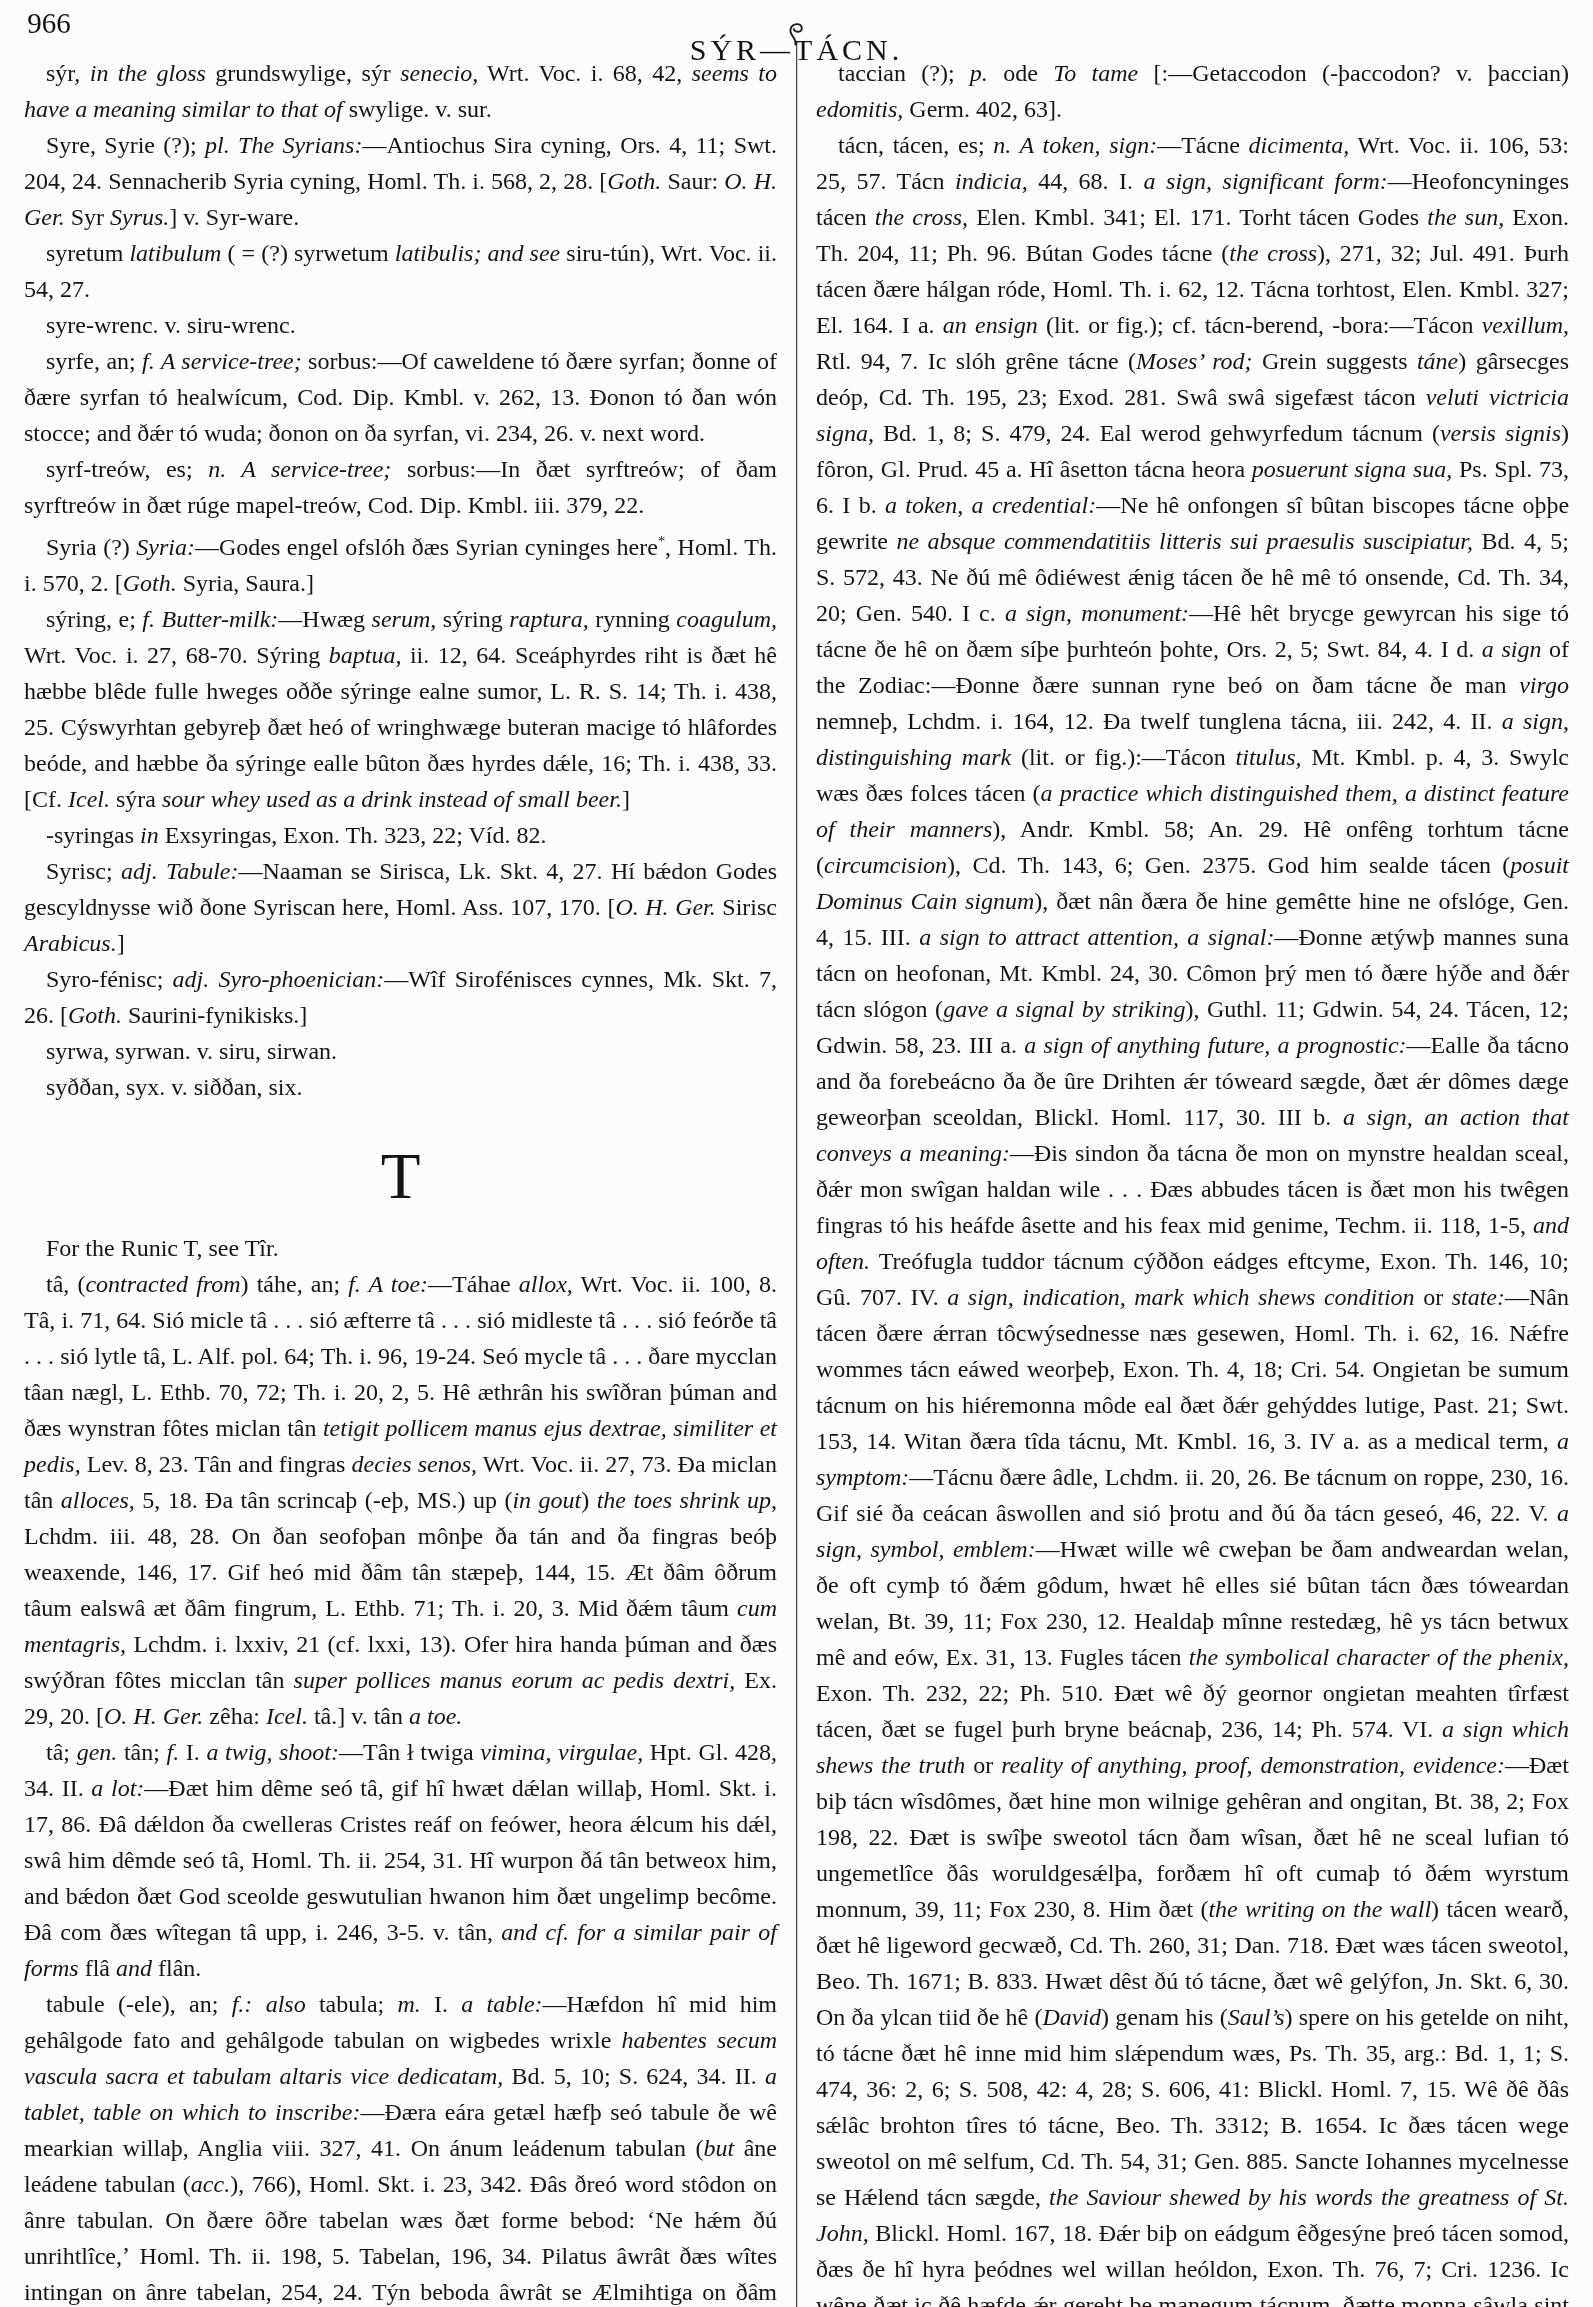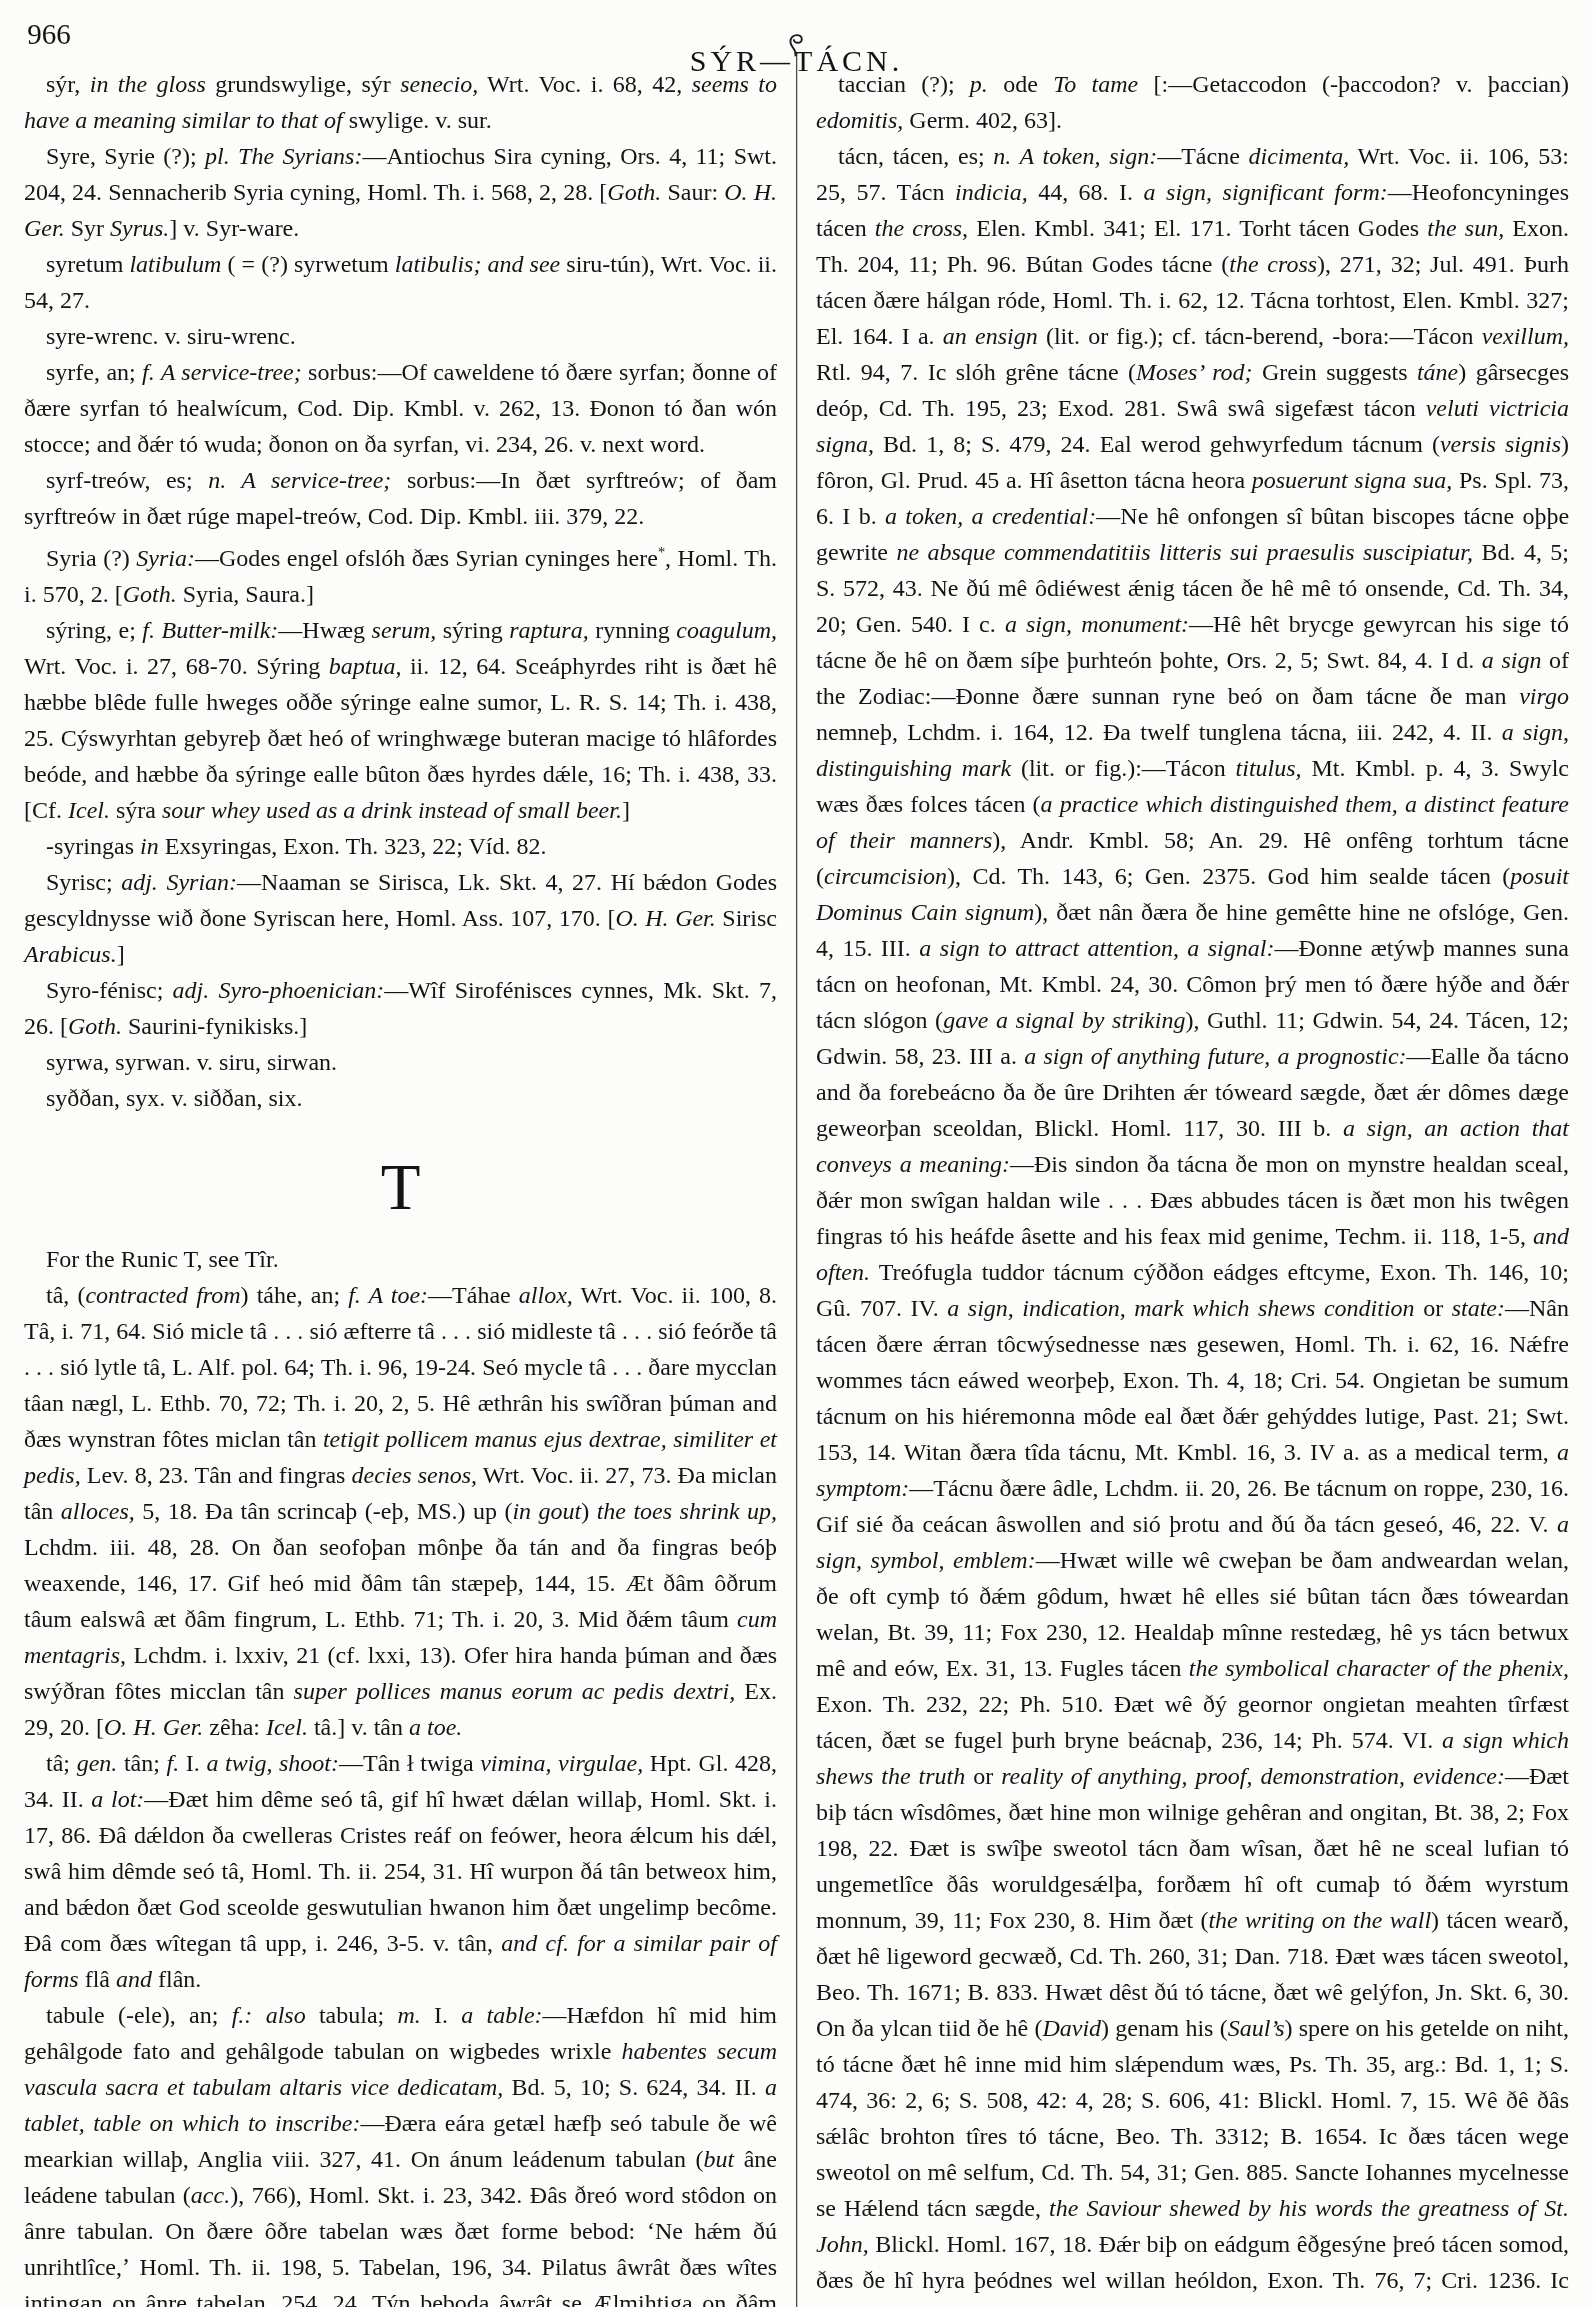--- a/index.html
+++ b/index.html
@@ -1,21 +1,21 @@
 <!DOCTYPE html>
 <html style="font-size:13px"><head>
 <meta charset="utf-8">
 <style>
   html,body{margin:0;padding:0;}
   body{
     width:1593px;height:2307px;overflow:hidden;
     background:#fcfcfa;color:#141414;
     font-family:"Liberation Serif","DejaVu Serif",serif;
   }
-  .page{position:relative;padding:18px 24px 0 24px;box-sizing:border-box;width:100%;height:100%;}
+  .page{position:relative;padding:7px 24px 0 24px;box-sizing:border-box;width:100%;height:100%;}
   .header{position:relative;height:48px;}
   .page-number{position:absolute;left:3.2px;top:0;font-size:29px;}
   .page-title{position:absolute;left:0;right:0;top:0;text-align:center;font-size:30px;letter-spacing:4px;margin-top:26px;}
   .columns{display:flex;position:relative;align-items:flex-start;}
   .column{width:calc(50% - 19.4px);}
   .column.left{margin-right:39px;}
   .divider{position:absolute;left:50%;top:-13px;bottom:37px;width:1.6px;background:#1c1c1c;transform:translateX(-50%);}
   .divider .orn{position:absolute;left:50%;transform:translateX(-50%);}
   .divider .orn.top{top:-21px;}
   p.entry{margin:0;text-indent:22px;text-align:justify;font-size:24px;line-height:36px;}
@@ -40,21 +40,21 @@
       <div>
           <p class="entry"><b>sýr,</b> <i>in the gloss</i> grundswylige, sýr <i>senecio,</i> Wrt. Voc. i. 68, 42, <i>seems to have a meaning similar to that of</i> swylige. v. sur.</p>
           <p class="entry"><b>Syre,</b> Syrie (?); <i>pl. The Syrians:</i>—Antiochus Sira cyning, Ors. 4, 11; Swt. 204, 24. Sennacherib Syria cyning, Homl. Th. i. 568, 2, 28. [<i>Goth.</i> Saur: <i>O. H. Ger.</i> Syr <i>Syrus.</i>] v. Syr-ware.</p>
           <p class="entry"><b>syretum</b> <i>latibulum</i> ( = (?) syrwetum <i>latibulis; and see</i> siru-tún), Wrt. Voc. ii. 54, 27.</p>
           <p class="entry"><b>syre-wrenc.</b> v. siru-wrenc.</p>
           <p class="entry"><b>syrfe,</b> an; <i>f. A service-tree;</i> sorbus:—Of caweldene tó ðære syrfan; ðonne of ðære syrfan tó healwícum, Cod. Dip. Kmbl. v. 262, 13. Ðonon tó ðan wón stocce; and ðǽr tó wuda; ðonon on ða syrfan, vi. 234, 26. v. next word.</p>
           <p class="entry"><b>syrf-treów,</b> es; <i>n. A service-tree;</i> sorbus:—In ðæt syrftreów; of ðam syrftreów in ðæt rúge mapel-treów, Cod. Dip. Kmbl. iii. 379, 22.</p>
           <p class="entry"><b>Syria</b> (?) <i>Syria:</i>—Godes engel ofslóh ðæs Syrian cyninges here<sup>*</sup>, Homl. Th. i. 570, 2. [<i>Goth.</i> Syria, Saura.]</p>
           <p class="entry"><b>sýring,</b> e; <i>f. Butter-milk:</i>—Hwæg <i>serum,</i> sýring <i>raptura,</i> rynning <i>coagulum,</i> Wrt. Voc. i. 27, 68-70. Sýring <i>baptua,</i> ii. 12, 64. Sceáphyrdes riht is ðæt hê hæbbe blêde fulle hweges oððe sýringe ealne sumor, L. R. S. 14; Th. i. 438, 25. Cýswyrhtan gebyreþ ðæt heó of wringhwæge buteran macige tó hlâfordes beóde, and hæbbe ða sýringe ealle bûton ðæs hyrdes dǽle, 16; Th. i. 438, 33. [Cf. <i>Icel.</i> sýra <i>sour whey used as a drink instead of small beer.</i>]</p>
           <p class="entry"><b>-syringas</b> <i>in</i> Exsyringas, Exon. Th. 323, 22; Víd. 82.</p>
-          <p class="entry"><b>Syrisc;</b> <i>adj. Syrian:</i>—Naaman se Sirisca, Lk. Skt. 4, 27. Hí bǽdon Godes gescyldnysse wið ðone Syriscan here, Homl. Ass. 107, 170. [<i>O. H. Ger.</i> Sirisc <i>Arabicus.</i>]</p>
+          <p class="entry"><b>Syrisc;</b> <i>adj. Tabule:</i>—Naaman se Sirisca, Lk. Skt. 4, 27. Hí bǽdon Godes gescyldnysse wið ðone Syriscan here, Homl. Ass. 107, 170. [<i>O. H. Ger.</i> Sirisc <i>Arabicus.</i>]</p>
           <p class="entry"><b>Syro-fénisc;</b> <i>adj. Syro-phoenician:</i>—Wîf Sirofénisces cynnes, Mk. Skt. 7, 26. [<i>Goth.</i> Saurini-fynikisks.]</p>
           <p class="entry"><b>syrwa,</b> syrwan. v. siru, sirwan.</p>
           <p class="entry"><b>syððan,</b> syx. v. siððan, six.</p>
         </div>
       <div class="section-head">T</div>
       <p class="entry">For the Runic T, see Tîr.</p>
       <div>
           <p class="entry"><b>tâ,</b> (<i>contracted from</i>) táhe, an; <i>f. A toe:</i>—Táhae <i>allox,</i> Wrt. Voc. ii. 100, 8. Tâ, i. 71, 64. Sió micle tâ . . . sió æfterre tâ . . . sió midleste tâ . . . sió feórðe tâ . . . sió lytle tâ, L. Alf. pol. 64; Th. i. 96, 19-24. Seó mycle tâ . . . ðare mycclan tâan nægl, L. Ethb. 70, 72; Th. i. 20, 2, 5. Hê æthrân his swîðran þúman and ðæs wynstran fôtes miclan tân <i>tetigit pollicem manus ejus dextrae, similiter et pedis,</i> Lev. 8, 23. Tân and fingras <i>decies senos,</i> Wrt. Voc. ii. 27, 73. Ða miclan tân <i>alloces,</i> 5, 18. Ða tân scrincaþ (-eþ, MS.) up (<i>in gout</i>) <i>the toes shrink up,</i> Lchdm. iii. 48, 28. On ðan seofoþan mônþe ða tán and ða fingras beóþ weaxende, 146, 17. Gif heó mid ðâm tân stæpeþ, 144, 15. Æt ðâm ôðrum tâum ealswâ æt ðâm fingrum, L. Ethb. 71; Th. i. 20, 3. Mid ðǽm tâum <i>cum mentagris,</i> Lchdm. i. lxxiv, 21 (cf. lxxi, 13). Ofer hira handa þúman and ðæs swýðran fôtes micclan tân <i>super pollices manus eorum ac pedis dextri,</i> Ex. 29, 20. [<i>O. H. Ger.</i> zêha: <i>Icel.</i> tâ.] v. tân <i>a toe.</i></p>
           <p class="entry"><b>tâ;</b> <i>gen.</i> tân; <i>f.</i> <b>I.</b> <i>a twig, shoot:</i>—Tân ł twiga <i>vimina, virgulae,</i> Hpt. Gl. 428, 34. <b>II.</b> <i>a lot:</i>—Ðæt him dême seó tâ, gif hî hwæt dǽlan willaþ, Homl. Skt. i. 17, 86. Ðâ dǽldon ða cwelleras Cristes reáf on feówer, heora ǽlcum his dǽl, swâ him dêmde seó tâ, Homl. Th. ii. 254, 31. Hî wurpon ðá tân betweox him, and bǽdon ðæt God sceolde geswutulian hwanon him ðæt ungelimp becôme. Ðâ com ðæs wîtegan tâ upp, i. 246, 3-5. v. tân, <i>and cf. for a similar pair of forms</i> flâ <i>and</i> flân.</p>
           <p class="entry"><b>tabule</b> (-ele), an; <i>f.:</i> <i>also</i> tabula; <i>m.</i> <b>I.</b> <i>a table:</i>—Hæfdon hî mid him gehâlgode fato and gehâlgode tabulan on wigbedes wrixle <i>habentes secum vascula sacra et tabulam altaris vice dedicatam,</i> Bd. 5, 10; S. 624, 34. <b>II.</b> <i>a tablet, table on which to inscribe:</i>—Ðæra eára getæl hæfþ seó tabule ðe wê mearkian willaþ, Anglia viii. 327, 41. On ánum leádenum tabulan (<i>but</i> âne leádene tabulan (<i>acc.</i>), 766), Homl. Skt. i. 23, 342. Ðâs ðreó word stôdon on ânre tabulan. On ðære ôðre tabelan wæs ðæt forme bebod: ʻNe hǽm ðú unrihtlîce,ʼ Homl. Th. ii. 198, 5. Tabelan, 196, 34. Pilatus âwrât ðæs wîtes intingan on ânre tabelan, 254, 24. Týn beboda âwrât se Ælmihtiga on ðâm twâm tabelum . . . Ða twâ tabelan getâcnodon ða twâ bebodu, 204, 17-20. Twâ stǽnene tabulan, Ex. 32, 15: 34, 1.  —Tabule æfter capitule byþ gecnucod  Anglia xiii. 402, 536. Gecnucedre tabulan  390, 359: 393, 397. [ tavala, tabella  From Latin.]</p>

